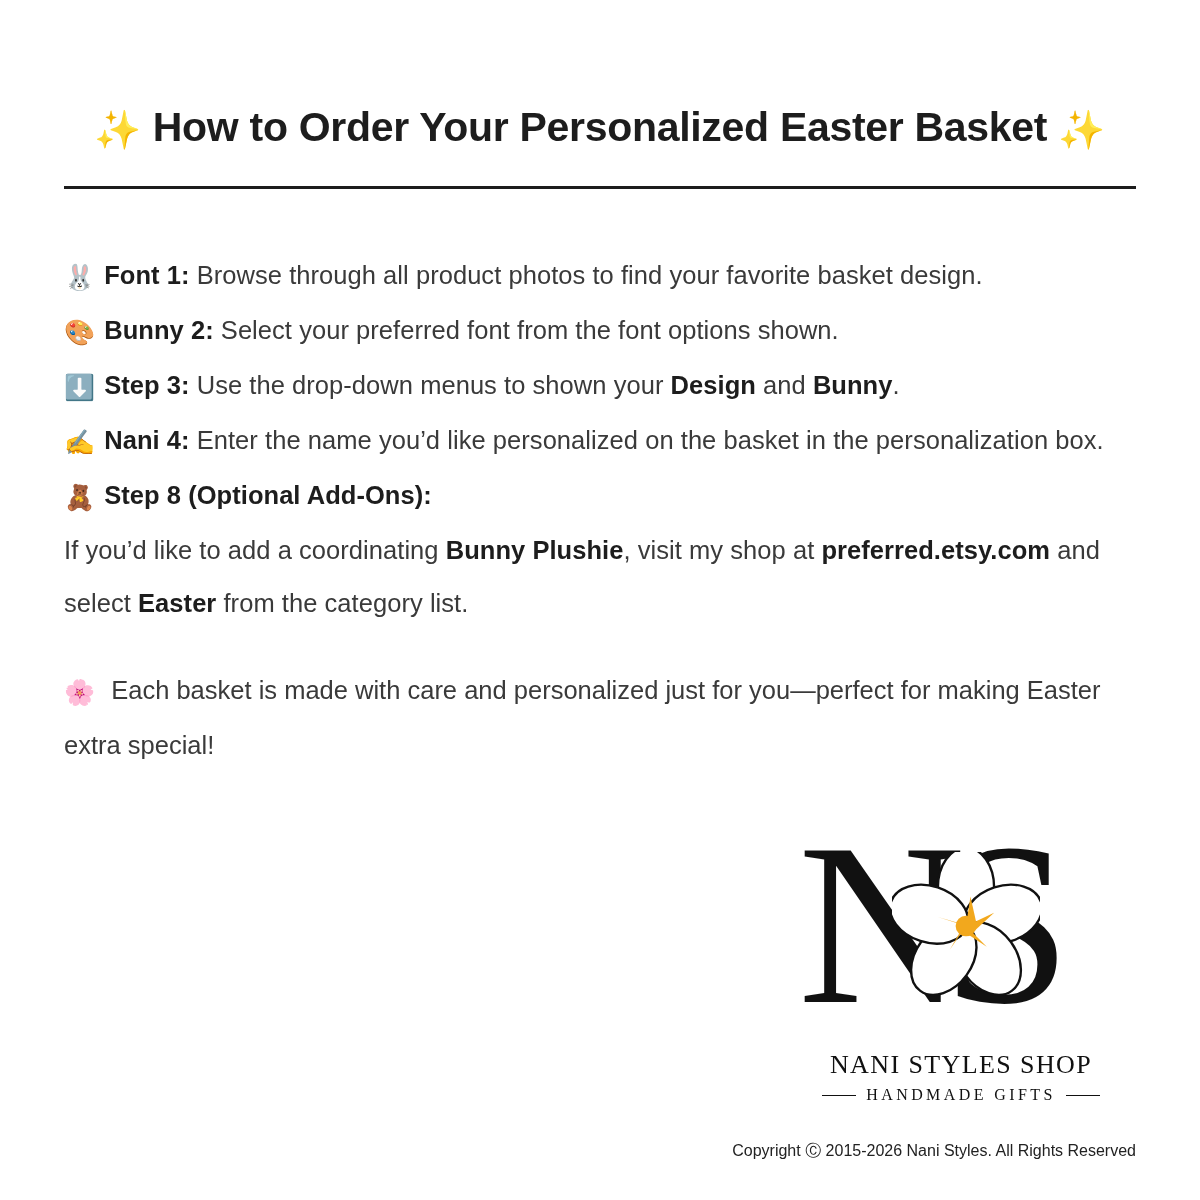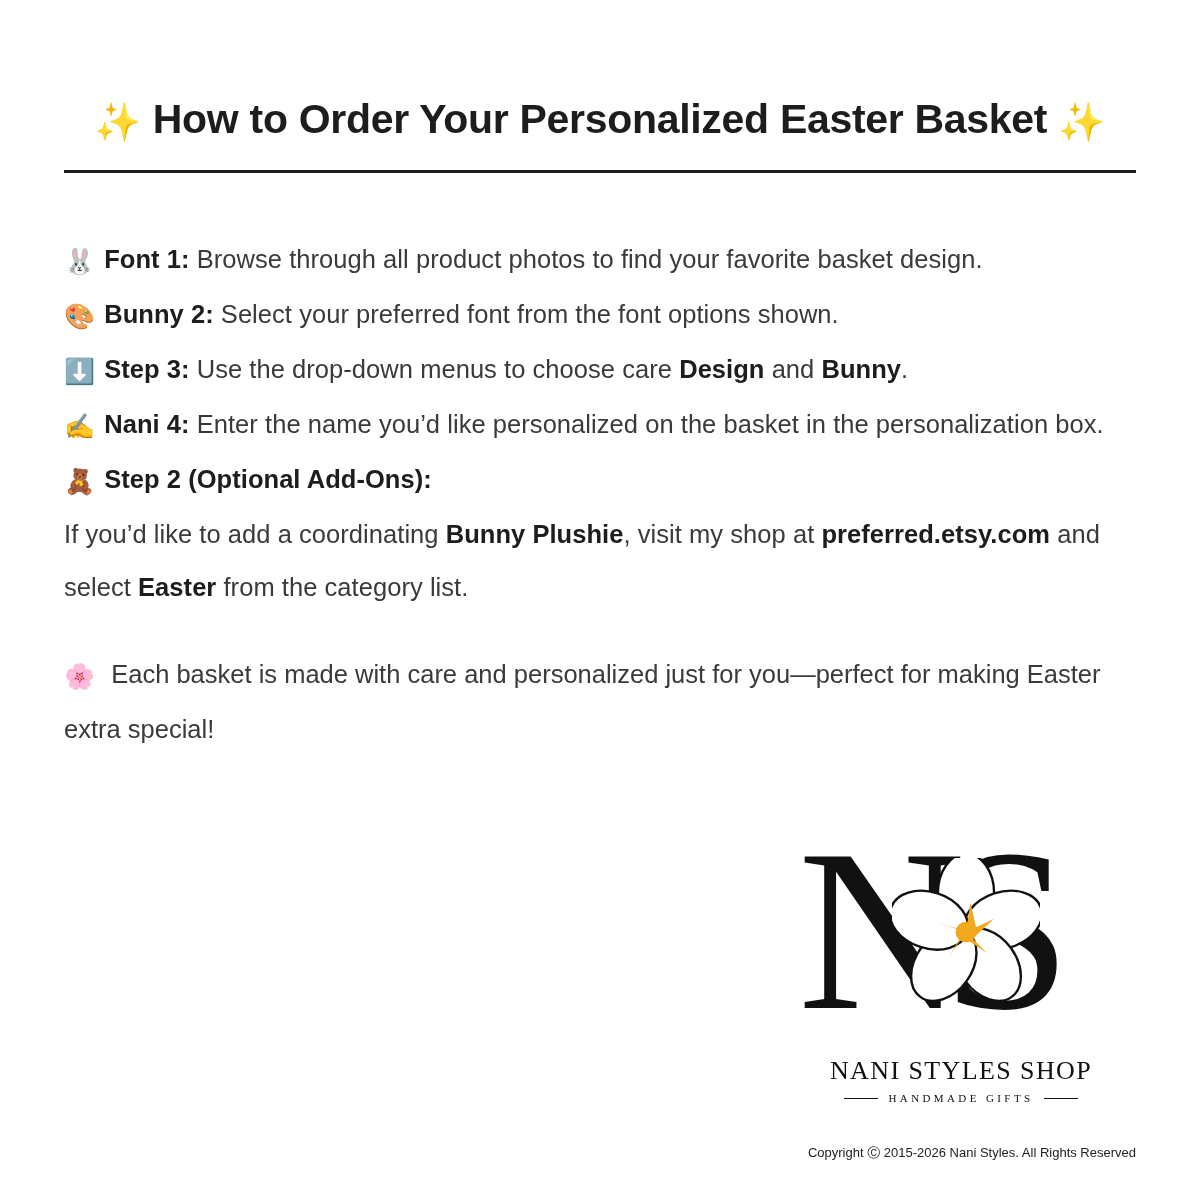--- a/index.html
+++ b/index.html
@@ -22,21 +22,21 @@
     box-sizing: border-box;
   }
   .title-wrap {
     padding-top: 88px;
   }
   h1.title {
     font-size: 41px;
     font-weight: bold;
     letter-spacing: -0.3px;
     text-align: center;
-    margin: 8px;
+    margin: 16px;
     padding: 0 0 18px 0;
     color: #1d1d1d;
     white-space: nowrap;
   }
   .title .spark {
     color: #f5a623;
     font-size: 38px;
     vertical-align: middle;
   }
   .title-rule {
@@ -118,30 +118,30 @@
     justify-content: center;
     gap: 10px;
     margin-top: 6px;
   }
   .brand-sub-row .bar {
     height: 1px;
     background: #111;
     width: 34px;
   }
   .brand-sub {
-    font-size: 11px;
+    font-size: 16px;
     letter-spacing: 3.4px;
     color: #111;
     font-family: "Liberation Serif", serif;
   }
   .copyright {
     position: absolute;
     right: 64px;
     bottom: 38px;
-    font-size: 13px;
+    font-size: 16px;
     color: #222;
     white-space: nowrap;
   }
 </style>
 </head>
 <body>
 
 <div class="page">
 
   <div class="title-wrap">
@@ -157,29 +157,29 @@
 
     <div class="line">
       <span class="emoji">🐰</span><b>Font 1:</b><span> Browse through all product photos to find your favorite basket design.</span>
     </div>
 
     <div class="line">
       <span class="emoji">🎨</span><b>Bunny 2:</b><span> Select your preferred font from the font options shown.</span>
     </div>
 
     <div class="line">
-      <span class="emoji">⬇️</span><b>Step 3:</b><span> Use the drop-down menus to choose care </span><b>Design</b><span> and </span><b>Bunny</b><span>.</span>
+      <span class="emoji">⬇️</span><b>Step 3:</b><span> Use the drop-down menus to shown your </span><b>Design</b><span> and </span><b>Bunny</b><span>.</span>
     </div>
 
     <div class="line">
       <span class="emoji">✍️</span><b>Nani 4:</b><span> Enter the name you’d like personalized on the basket in the personalization box.</span>
     </div>
 
     <div class="line">
-      <span class="emoji">🧸</span><b>Step 2 (Optional Add-Ons):</b>
+      <span class="emoji">🧸</span><b>Step 8 (Optional Add-Ons):</b>
     </div>
 
     <div class="line">
       <span>If you’d like to add a coordinating </span><b>Bunny Plushie</b><span>, visit my shop at </span><b>preferred.etsy.com</b><span> and select </span><b>Easter</b><span> from the category list.</span>
     </div>
 
     <div class="gap"></div>
 
     <div class="closing">
       <span class="emoji">🌸</span><span> Each basket is made with care and personalized just for you—perfect for making Easter extra special!</span>

